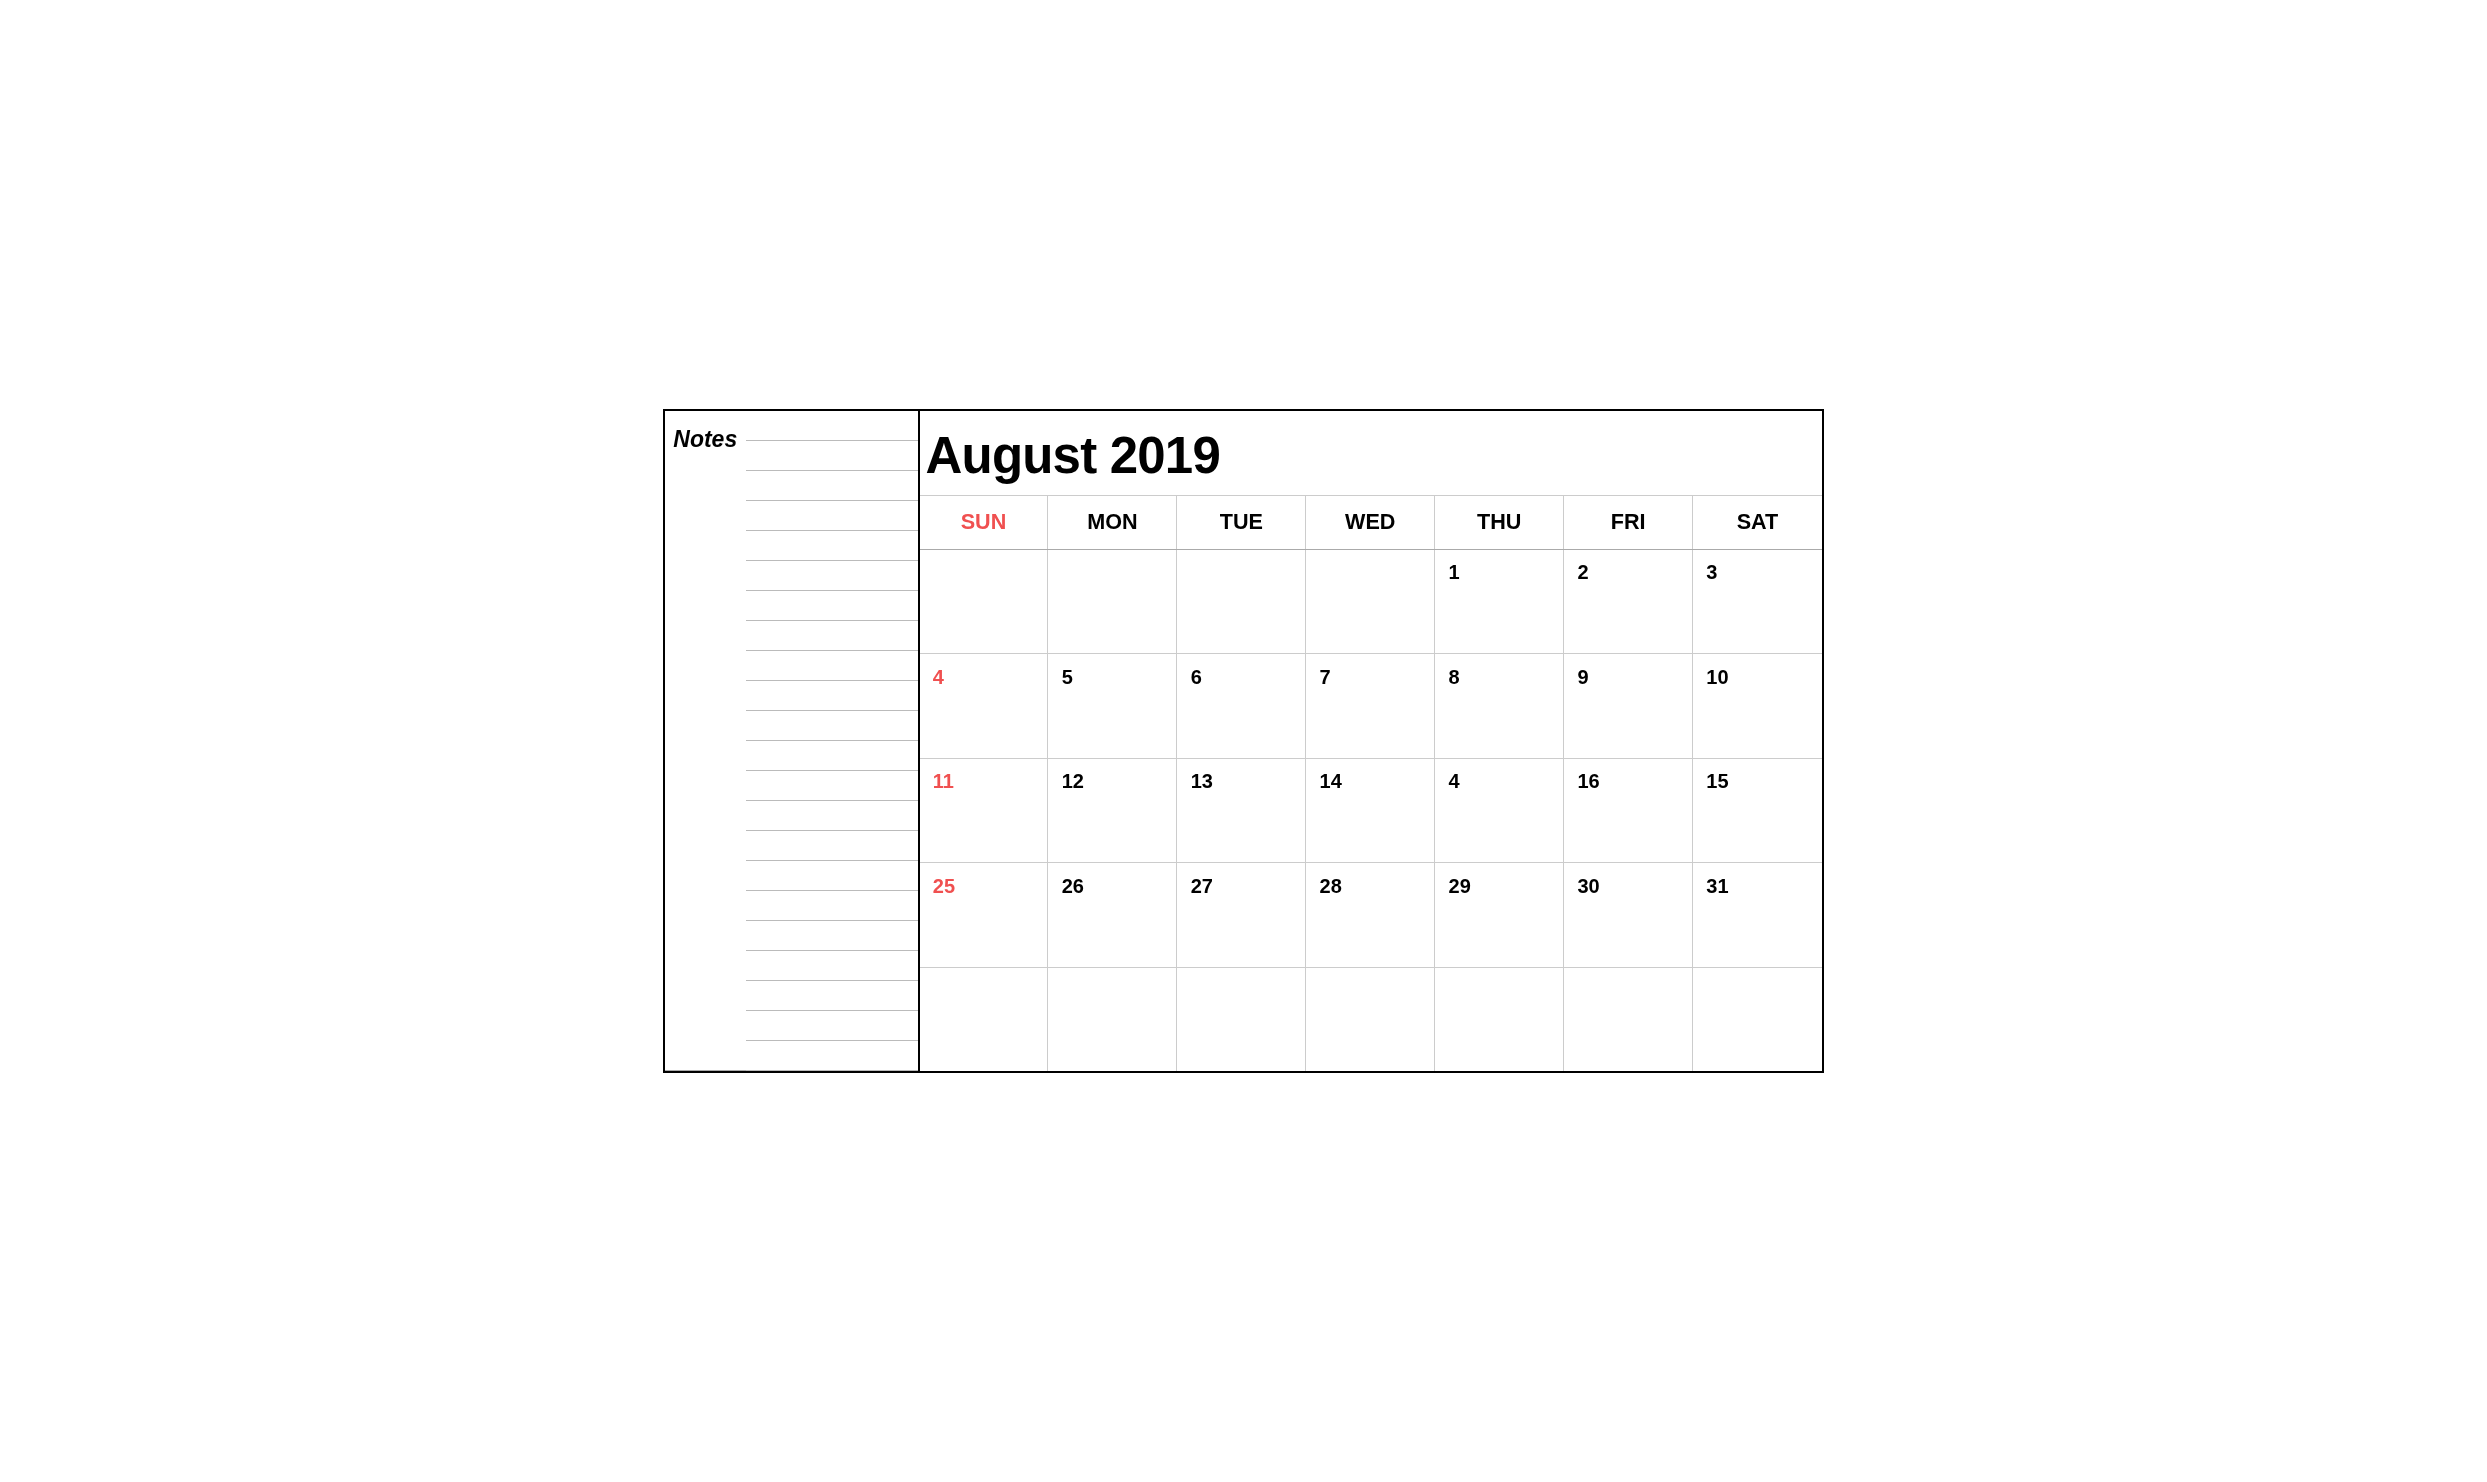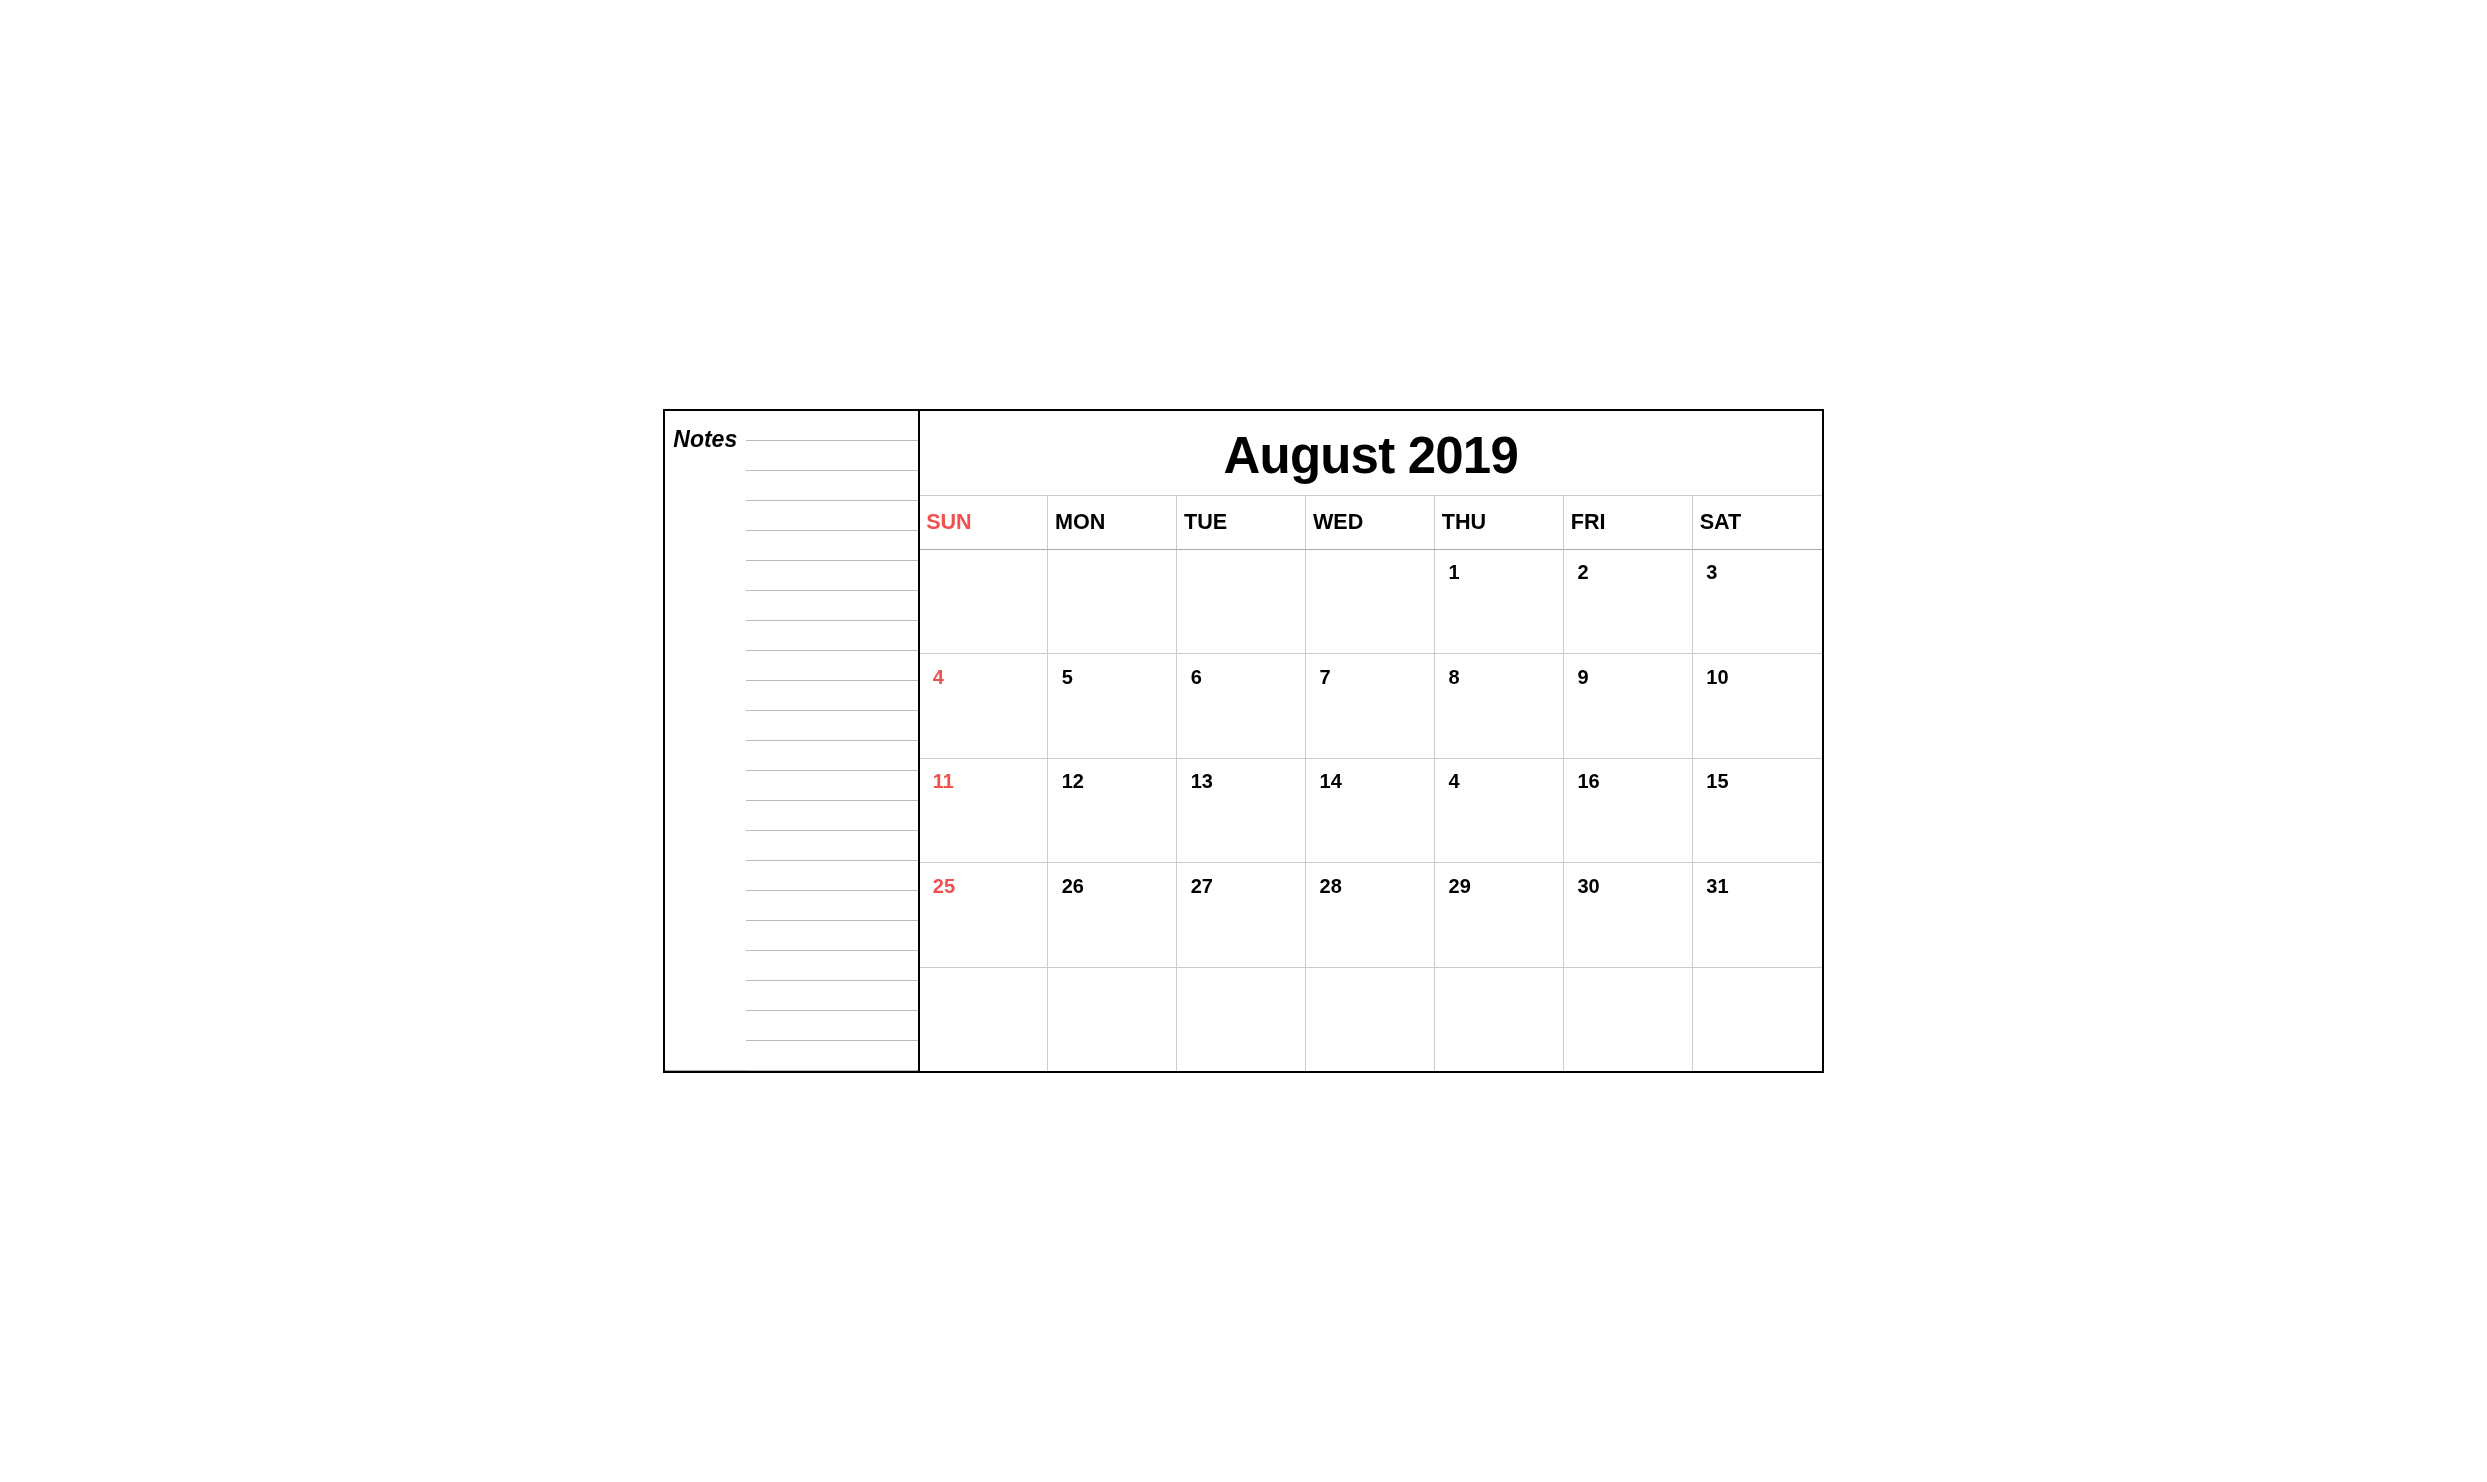--- a/index.html
+++ b/index.html
@@ -56,42 +56,42 @@
     }
 
     
     .calendar-section {
       flex: 1;
       display: flex;
       flex-direction: column;
     }
 
     .calendar-title {
-      text-align: center;
-      padding: 15px 22px 10px;
+      text-align: left;
+      padding: 15px 6px 10px;
       font-size: 51px;
       font-weight: 900;
       letter-spacing: -0.8px;
       border-bottom: 1.7px solid #ccc;
     }
 
     .calendar-grid {
       flex: 1;
       display: flex;
       flex-direction: column;
     }
 
     .day-headers {
       display: grid;
       grid-template-columns: repeat(7, 1fr);
       border-bottom: 1.7px solid #aaa;
     }
 
     .day-header {
-      text-align: left;
+      text-align: center;
       padding: 13.3px 6.6px;
       font-size: 21.6px;
       font-weight: 900;
       border-right: 1.2px solid #ccc;
     }
 
     .day-header:last-child {
       border-right: none;
     }
 

